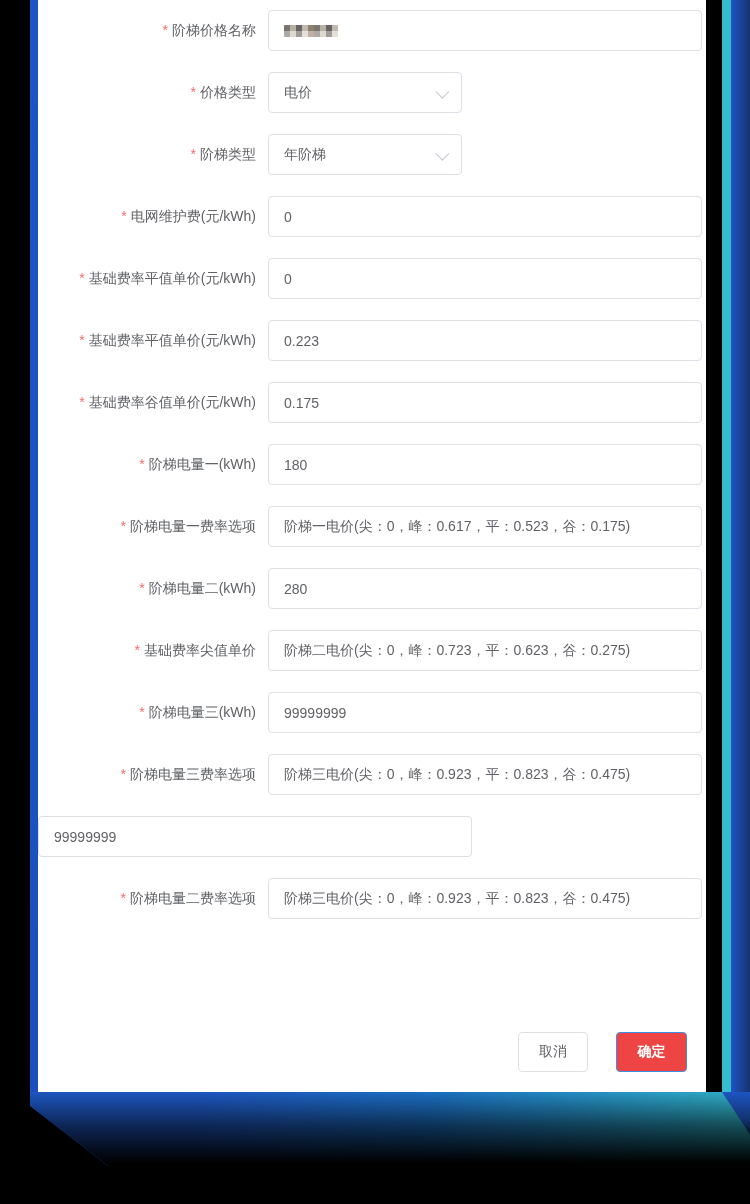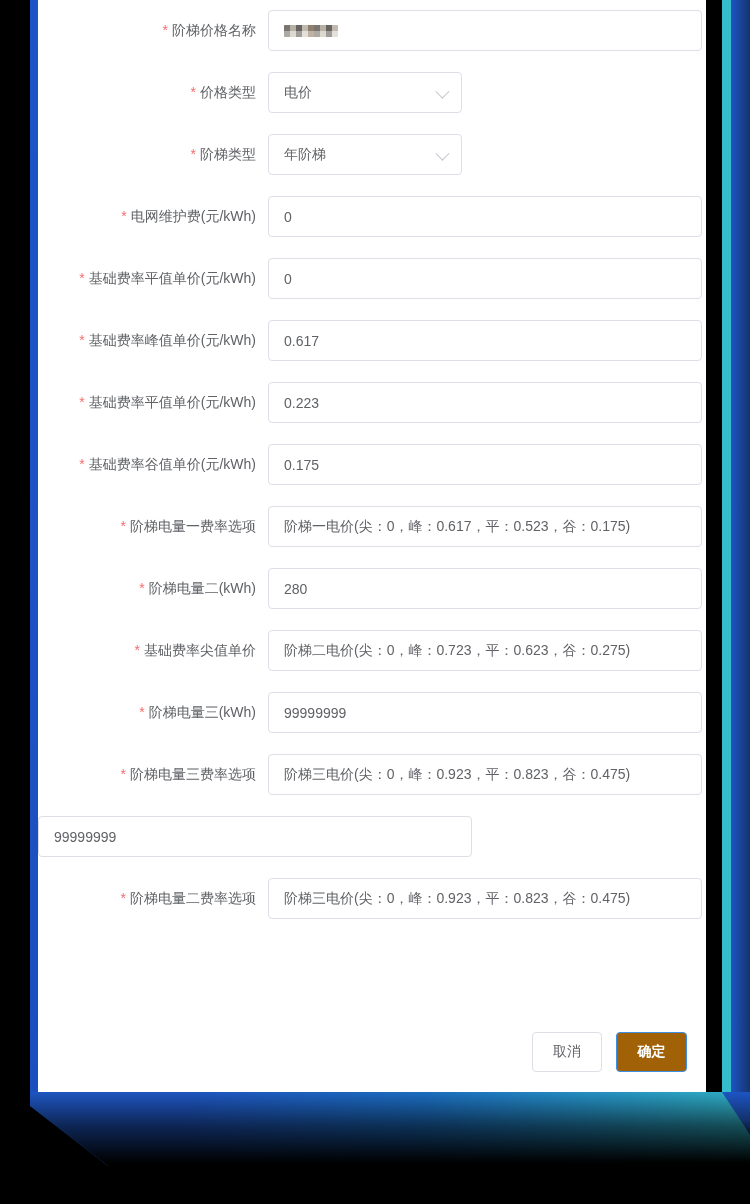--- a/index.html
+++ b/index.html
@@ -67,32 +67,32 @@
   
   .mosaic{
     width:54px;height:12px;border-radius:1px;
     background-image:
       repeating-linear-gradient(0deg, rgba(255,255,255,.30) 0 6px, rgba(0,0,0,.12) 6px 12px),
       repeating-linear-gradient(90deg,#8a857f 0 6px,#cfc8ba 6px 12px,#75716e 12px 18px,#d9d3c8 18px 24px,#a3917e 24px 30px);
   }
 
   .footer{
     position:absolute;top:1032px;right:19px;
-    display:flex;gap:14px;
+    display:flex;gap:28px;
   }
   .btn{
     box-sizing:border-box;height:40px;border-radius:4px;
     font-size:14px;display:flex;align-items:center;justify-content:center;
     cursor:pointer;font-family:inherit;
   }
   .btn-cancel{
     width:70px;background:#fff;border:1px solid #dcdfe6;color:#606266;
   }
   .btn-confirm{
-    width:71px;background:#a16207;border:1px solid #3d8fe4;color:#fff;font-weight:600;
+    width:71px;background:#ef4444;border:1px solid #3d8fe4;color:#fff;font-weight:600;
   }
 </style>
 </head>
 <body>
 
 <div class="screen">
   <div class="stripe-left"></div>
   <div class="stripe-right-cyan"></div>
   <div class="stripe-right-blue"></div>
   <div class="bottom-band"></div>
@@ -126,35 +126,35 @@
             <span class="val">0</span>
           </div>
         </div>
         <div class="row">
           <div class="label"><span class="star">*</span><span>基础费率平值单价(元/kWh)</span></div>
           <div class="control input">
             <span class="val">0</span>
           </div>
         </div>
         <div class="row">
-          <div class="label"><span class="star">*</span><span>基础费率峰值单价(元/kWh)</span></div>
-          <div class="control input">
-            <span class="val">0.617</span>
-          </div>
-        </div>
-        <div class="row">
           <div class="label"><span class="star">*</span><span>基础费率平值单价(元/kWh)</span></div>
           <div class="control input">
             <span class="val">0.223</span>
           </div>
         </div>
         <div class="row">
           <div class="label"><span class="star">*</span><span>基础费率谷值单价(元/kWh)</span></div>
           <div class="control input">
             <span class="val">0.175</span>
+          </div>
+        </div>
+        <div class="row">
+          <div class="label"><span class="star">*</span><span>阶梯电量一(kWh)</span></div>
+          <div class="control input">
+            <span class="val">180</span>
           </div>
         </div>
         <div class="row">
           <div class="label"><span class="star">*</span><span>阶梯电量一费率选项</span></div>
           <div class="control input">
             <span class="val">阶梯一电价(尖：0，峰：0.617，平：0.523，谷：0.175)</span>
           </div>
         </div>
         <div class="row">
           <div class="label"><span class="star">*</span><span>阶梯电量二(kWh)</span></div>

